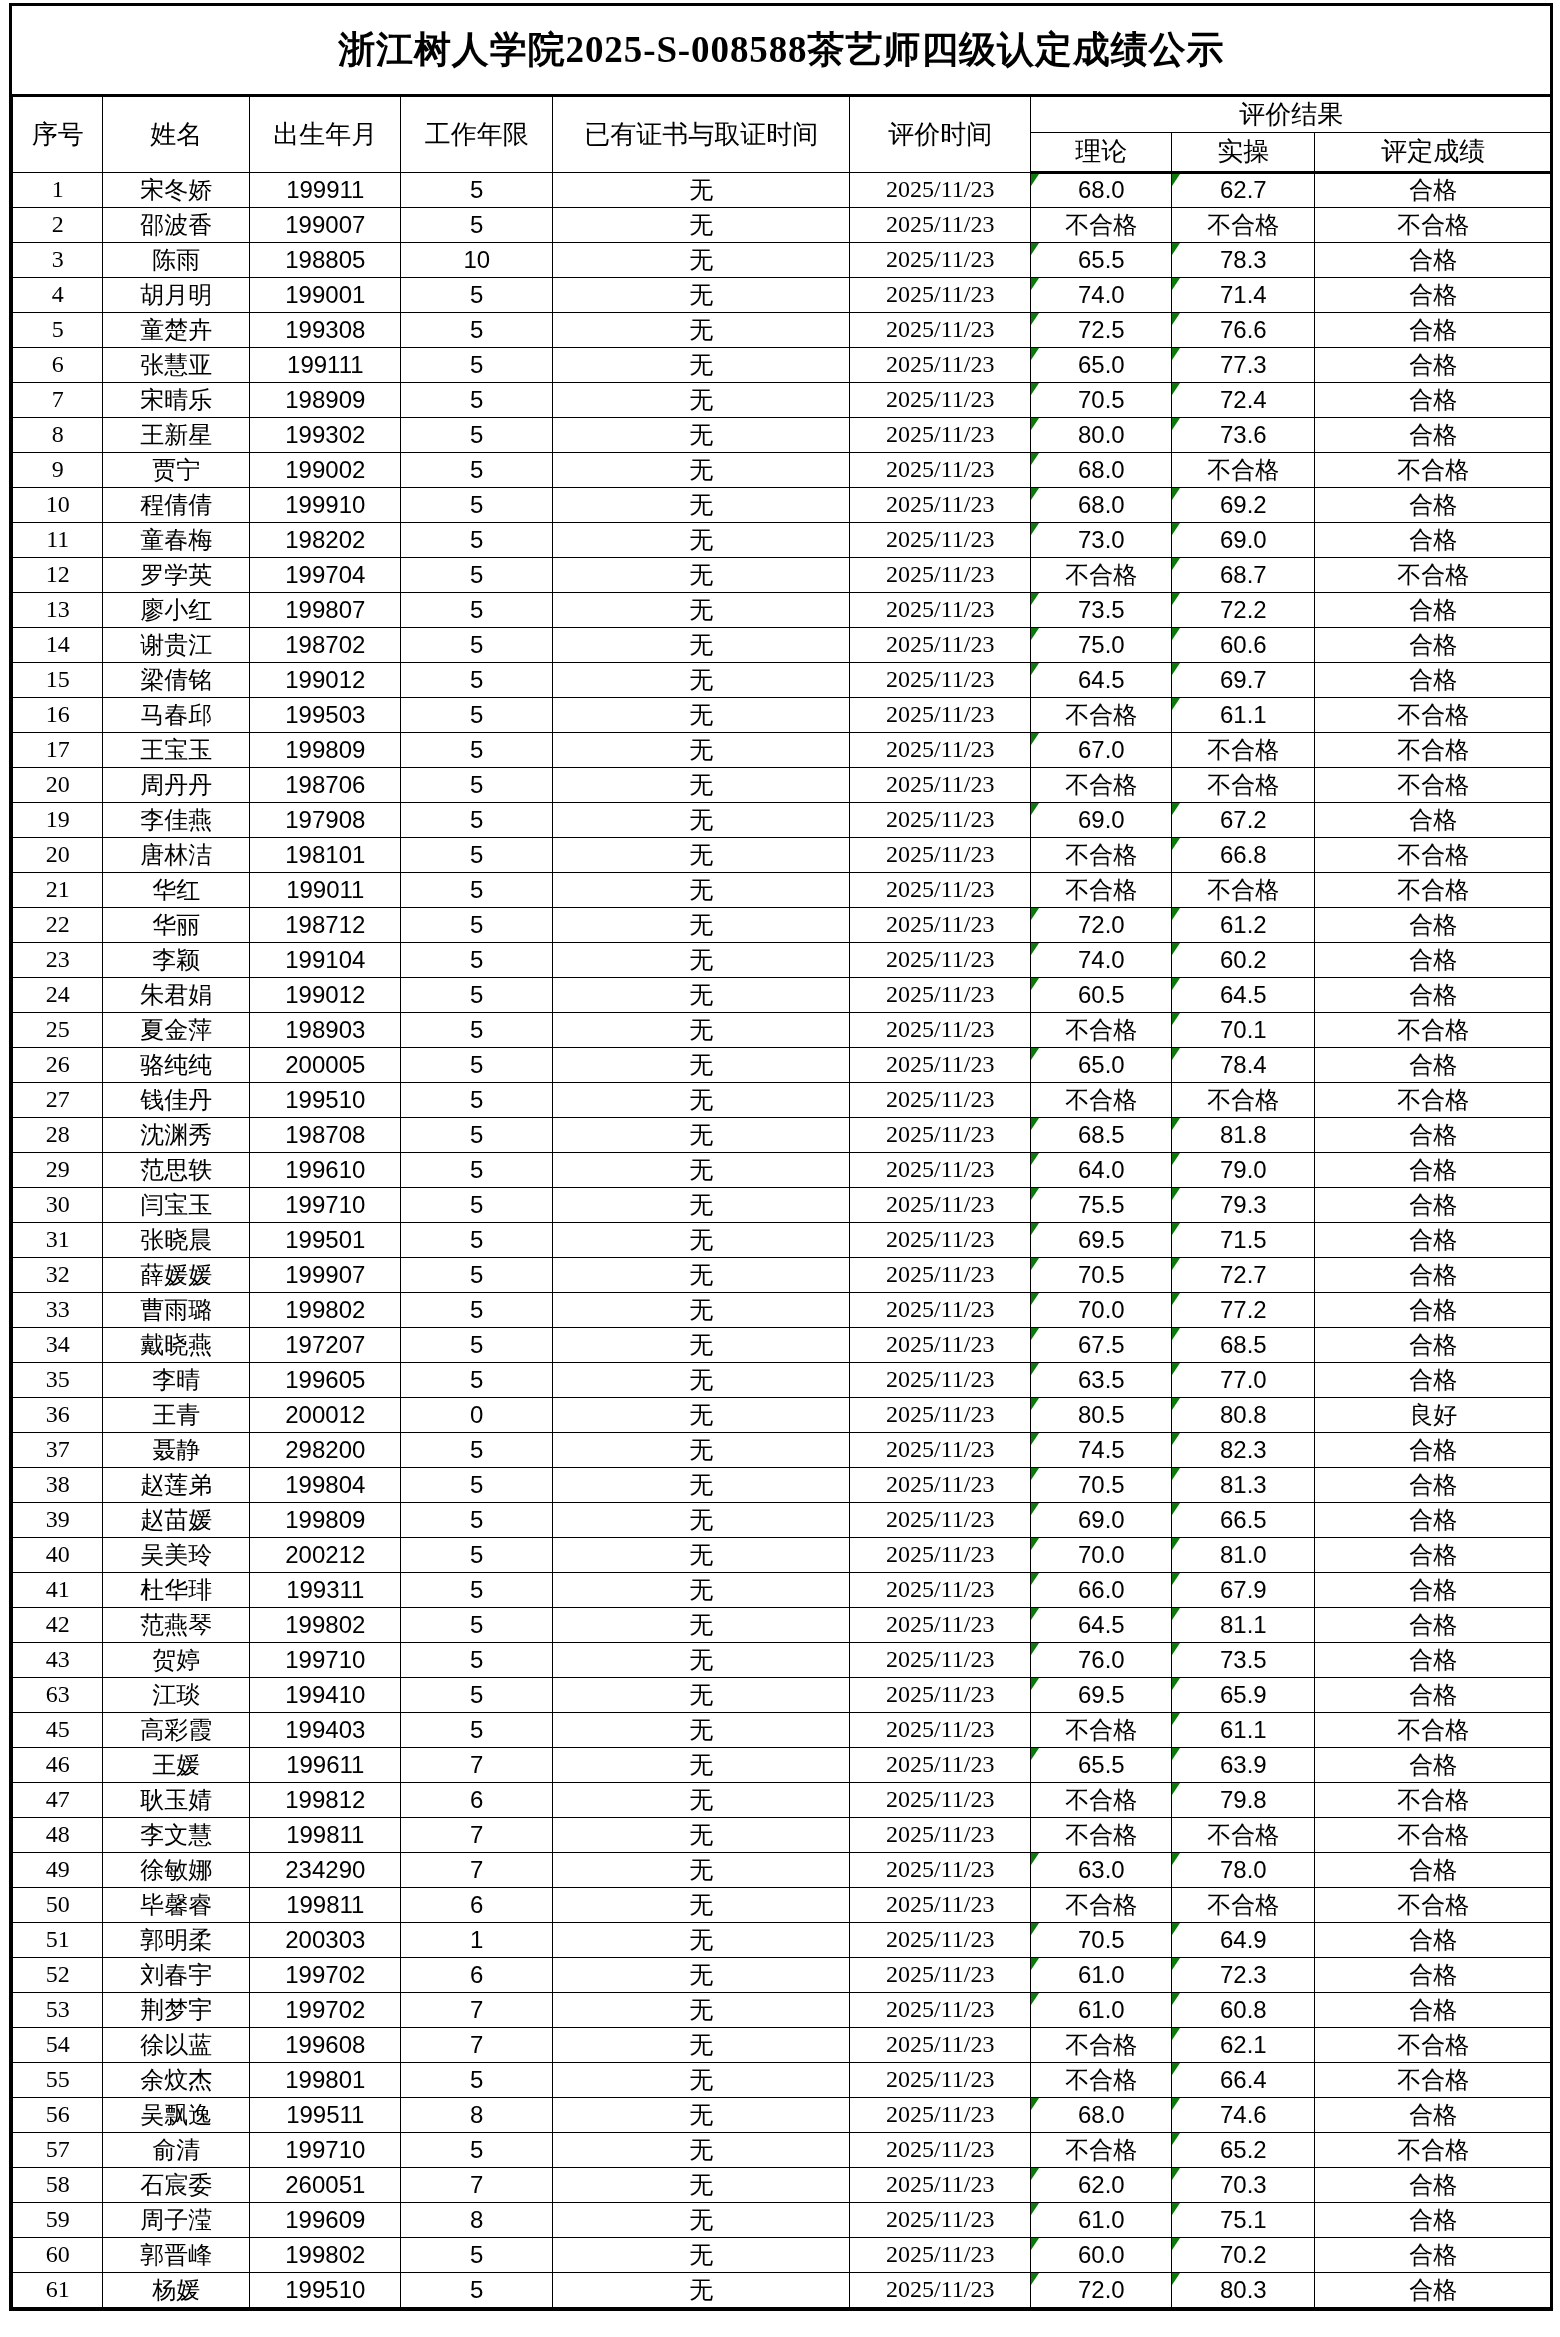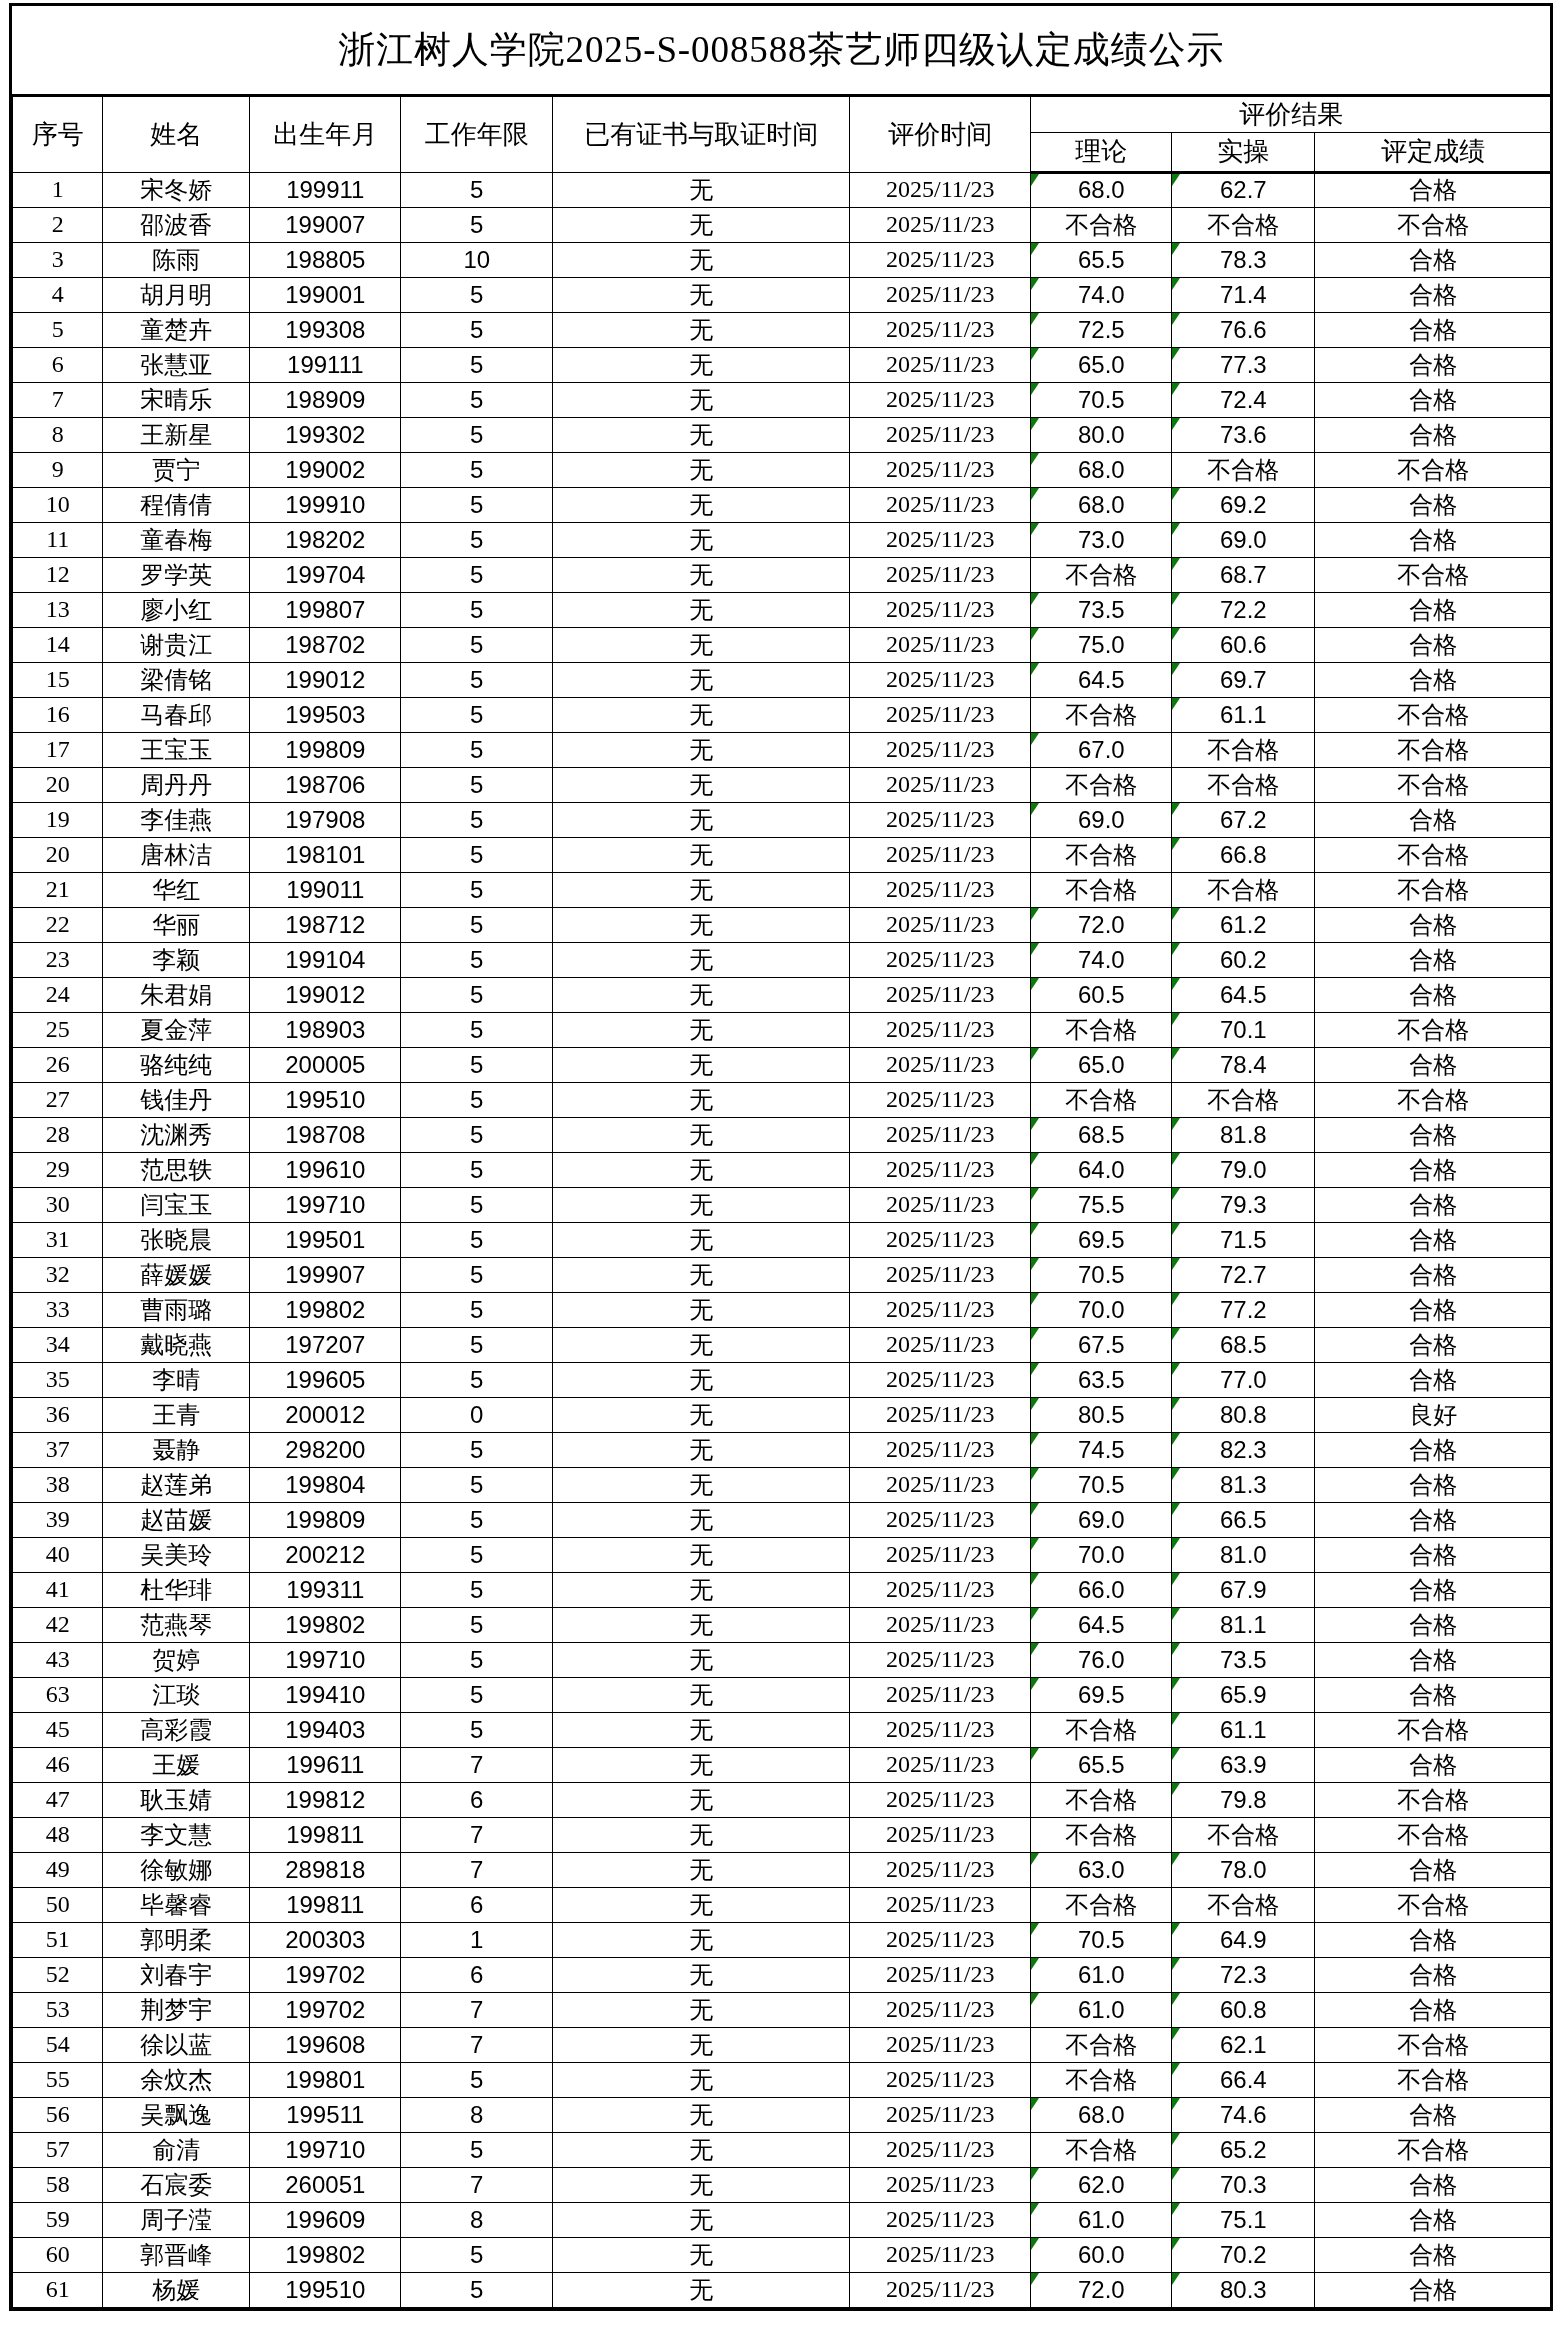--- a/index.html
+++ b/index.html
@@ -7,21 +7,21 @@
     width:1560px;height:2337px;background:#ffffff;position:relative;
     font-family:"Liberation Serif","DejaVu Serif",serif;color:#000;
   }
   .sheet{
     position:absolute;left:9.3px;top:2.8px;width:1538px;
     border:3.7px solid #000;background:#fff;
   }
   .title-box{
     height:88px;border-bottom:2.8px solid #000;
     display:flex;align-items:center;justify-content:center;
-    font-size:37px;letter-spacing:0.9px;white-space:nowrap;
+    font-size:37px;letter-spacing:0.9px;white-space:nowrap;font-weight:bold;
   }
   table{
     width:100%;border-collapse:collapse;table-layout:fixed;
   }
   th,td{
     border:1.9px solid #000;text-align:center;vertical-align:middle;
     padding:0;overflow:hidden;white-space:nowrap;
   }
   thead th{font-weight:normal;font-size:26px;}
   thead tr.h1 th{height:31px;}
@@ -598,21 +598,21 @@
           <td class="sans">7</td>
           <td class="serif">无</td>
           <td class="serif">2025/11/23</td>
           <td class="score serif">不合格</td>
           <td class="score serif">不合格</td>
           <td class="serif">不合格</td>
         </tr>
         <tr>
           <td class="serif">49</td>
           <td class="serif">徐敏娜</td>
-          <td class="sans">289818</td>
+          <td class="sans">234290</td>
           <td class="sans">7</td>
           <td class="serif">无</td>
           <td class="serif">2025/11/23</td>
           <td class="score sans"><span class="tri" style="border-top-color: rgb(14, 122, 14);"></span>63.0</td>
           <td class="score sans"><span class="tri" style="border-top-color: rgb(14, 122, 14);"></span>78.0</td>
           <td class="serif">合格</td>
         </tr>
         <tr>
           <td class="serif">50</td>
           <td class="serif">毕馨睿</td>

